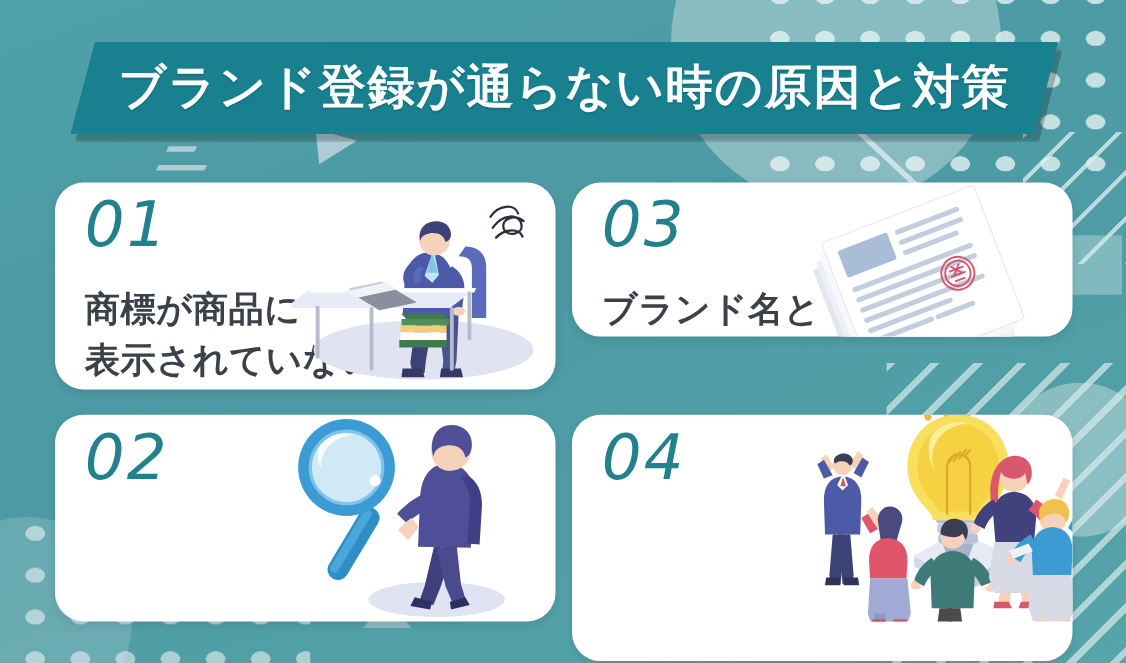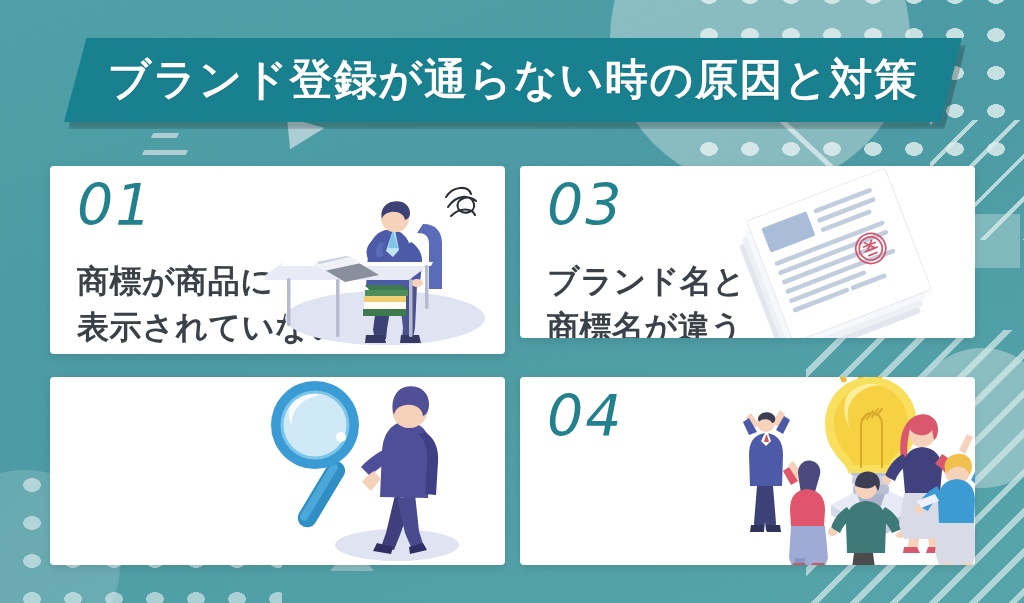--- a/index.html
+++ b/index.html
@@ -164,28 +164,28 @@
     font-weight: 700;
     letter-spacing: 1.5px;
     white-space: nowrap;
     text-shadow: 0 1px 1px rgba(0,0,0,.12);
   }
 
   
   .card {
     position: absolute;
     background: #ffffff;
-    border-radius: 4px;
+    border-radius: 26px;
     box-shadow: 0 3px 9px rgba(0,0,0,.10);
     overflow: hidden;
   }
   .card.c1 { left: 50px;  top: 166px; width: 455px; height: 188px; }
   .card.c2 { left: 50px;  top: 377px; width: 455px; height: 188px; }
-  .card.c3 { left: 520px; top: 166px; width: 455px; height: 172px; }
-  .card.c4 { left: 520px; top: 377px; width: 455px; height: 188px; }
+  .card.c3 { left: 520px; top: 166px; width: 455px; height: 140px; }
+  .card.c4 { left: 520px; top: 377px; width: 455px; height: 224px; }
 
   .card-num {
     position: absolute;
     left: 27px; top: 6px;
     font-size: 57px;
     font-weight: 400;
     font-style: italic;
     color: #22818d;
     letter-spacing: 2px;
     font-family: "DejaVu Sans", "Liberation Sans", sans-serif;
@@ -290,20 +290,21 @@
         <path d="M100 119h38l5 5-38 1z" fill="#3f7a4e"></path>
         <path d="M100 124h43v6h-43z" fill="#4d8f5c"></path>
         <path d="M99 130h42v6H99z" fill="#f0cf72"></path>
         <path d="M99 136h42v7H99z" fill="#fdfbf2"></path>
         <path d="M98 143h43v7H98z" fill="#3f7a4e"></path>
       </g>
     </svg>
   </div>
 
   <div class="card c2">
+    <div class="card-num">02</div>
     <svg class="card-art" viewBox="0 0 250 188">
       <ellipse cx="142" cy="168" rx="62" ry="16" fill="#dfe3f2"></ellipse>
 
       <rect x="57" y="80" width="19" height="74" rx="9.5" transform="rotate(31 66 117)" fill="#2f8ec4"></rect>
       <rect x="60" y="82" width="8" height="66" rx="4" transform="rotate(31 64 115)" fill="#4aa7d8"></rect>
 
       <circle cx="60" cy="48" r="44" fill="#3b9bd4"></circle>
       <circle cx="60" cy="48" r="33" fill="#cfe9f7"></circle>
       <circle cx="60" cy="48" r="33" fill="none" stroke="#7cc4e8" stroke-width="3"></circle>
       <path d="M36 28c7-9 20-13 31-10-12 1-22 7-27 16-3 5-4 10-3 15-4-7-4-15-1-21z" fill="#ffffff" opacity=".85"></path>

